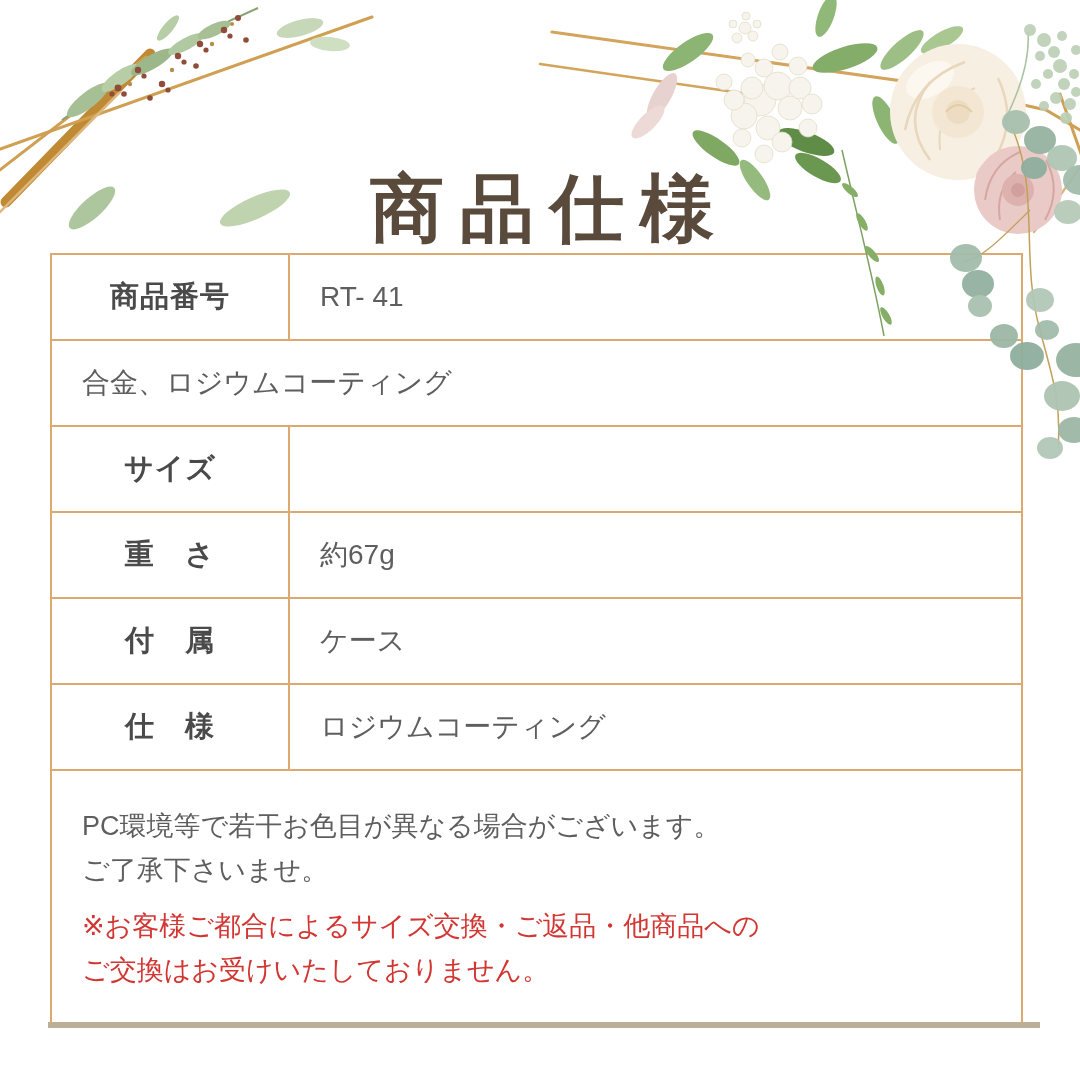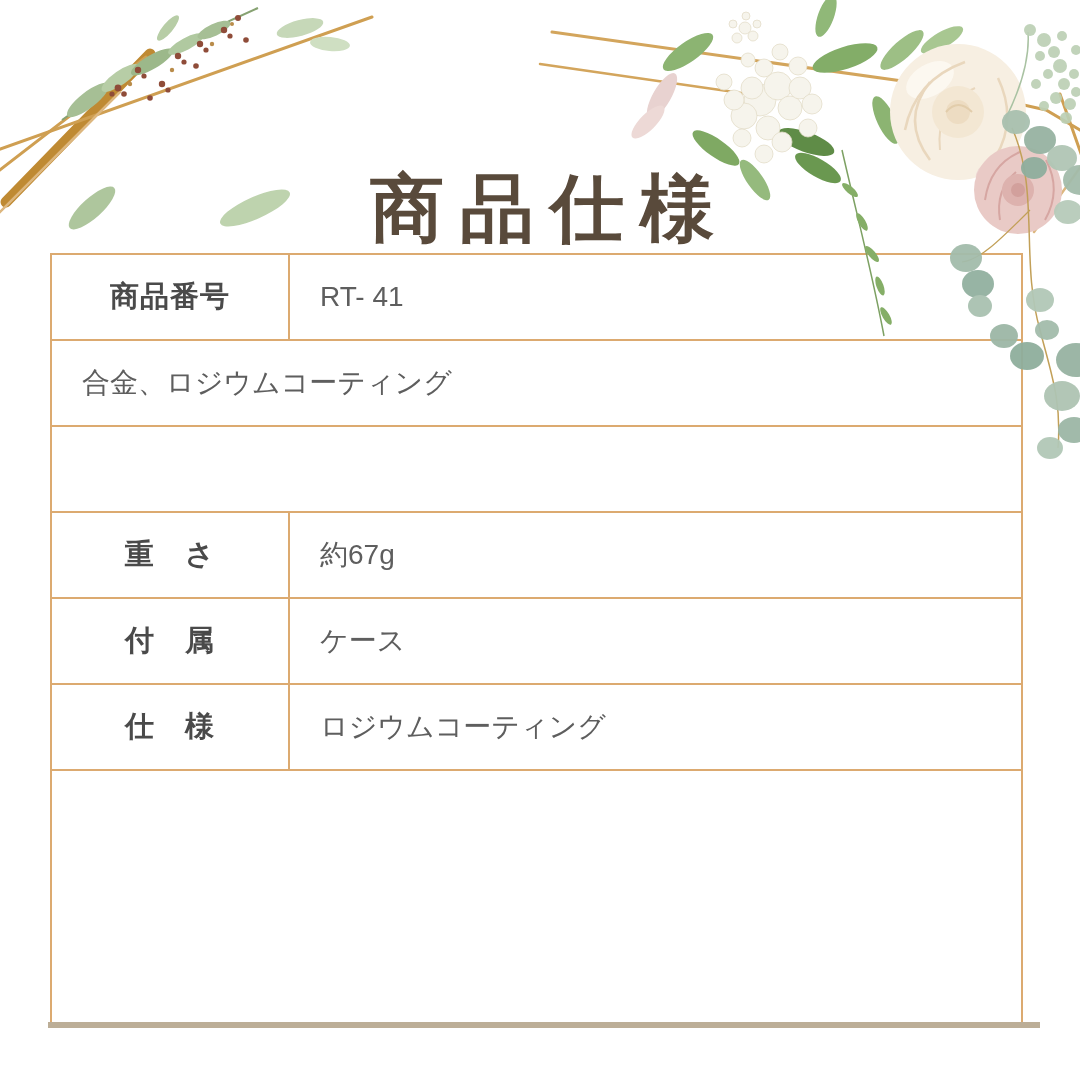--- a/index.html
+++ b/index.html
@@ -68,38 +68,45 @@
     <div class="spec-row">
       <div class="spec-label">商品番号</div>
       <div class="spec-value">RT- 41</div>
     </div>
 
     <div class="spec-row">
       <div class="spec-value">合金、ロジウムコーティング</div>
     </div>
 
     <div class="spec-row">
+      <div class="spec-label">サイズ</div>
     </div>
 
     <div class="spec-row">
       <div class="spec-label">重　さ</div>
       <div class="spec-value">約67g</div>
     </div>
 
     <div class="spec-row">
       <div class="spec-label">付　属</div>
       <div class="spec-value">ケース</div>
     </div>
 
     <div class="spec-row">
       <div class="spec-label">仕　様</div>
       <div class="spec-value">ロジウムコーティング</div>
     </div>
 
     <div class="spec-row">
+      <div class="spec-value spec-value-remarks">
+        <div class="note-line note-gray">PC環境等で若干お色目が異なる場合がございます。</div>
+        <div class="note-line note-gray">ご了承下さいませ。</div>
+        <div class="note-line note-red note-gap">※お客様ご都合によるサイズ交換・ご返品・他商品への</div>
+        <div class="note-line note-red">ご交換はお受けいたしておりません。</div>
+      </div>
     </div>
 
   </div>
   <div class="table-shadow"></div>
 
   <svg class="deco" viewBox="0 0 1080 480" aria-hidden="true">
 
     <g stroke-linecap="round" fill="none">
       <path d="M6,202 L150,54" stroke="#bf8a33" stroke-width="11"></path>
       <path d="M-8,152 L372,17" stroke="#cf9f52" stroke-width="3"></path>

